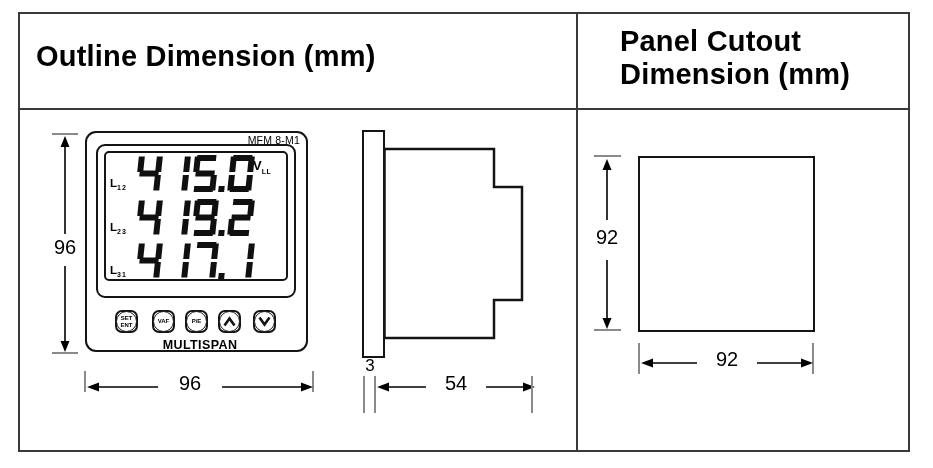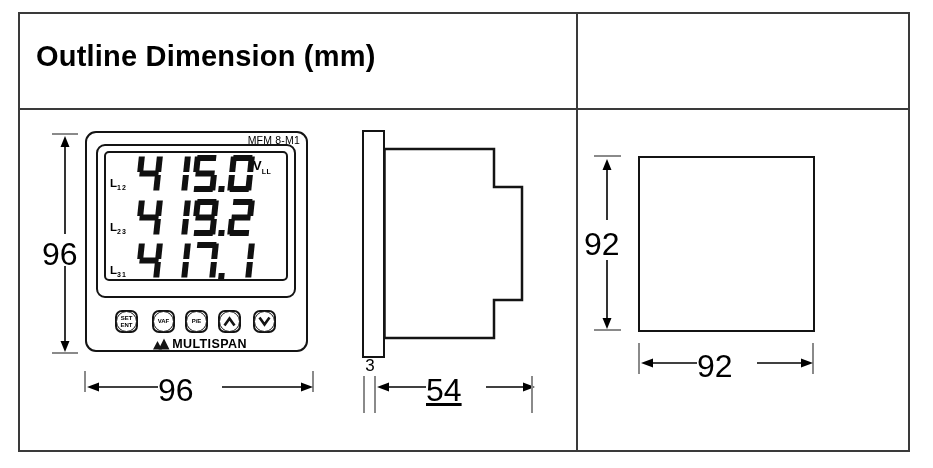--- a/index.html
+++ b/index.html
@@ -22,43 +22,45 @@
   .lcd-row{position:absolute;left:3px;width:178px;height:38px;}
   .lcd-label{position:absolute;left:1px;bottom:2px;font-weight:bold;font-size:11.5px;}
   .lcd-label sub{font-size:7px;letter-spacing:1px;}
   .lcd-digits{position:absolute;left:26px;top:0;}
   
   .btn{width:23px;height:23px;border:2px solid #141414;border-radius:7px;box-sizing:border-box;background:#fff;top:310px;}
   .btn-circle{position:absolute;inset:-1px;border:1.8px solid #141414;border-radius:50%;box-sizing:border-box;
               display:flex;flex-direction:column;align-items:center;justify-content:center;
               font-size:6px;font-weight:bold;line-height:6.5px;background:#fff;}
   
-  .logo{left:152px;top:337px;width:96px;height:14px;display:flex;align-items:center;justify-content:center;gap:2px;}
+  .logo{left:152px;top:337px;width:96px;height:14px;display:flex;align-items:center;justify-content:center;gap:2px;flex-direction:column;}
   .logo-text{font-size:12.5px;font-weight:700;letter-spacing:0.4px;}
   
   .tick-h{height:2px;background:#8a8a8a;}
   .tick-v{width:2px;background:#8a8a8a;}
-  .dim-num{font-size:32px;white-space:nowrap;}
+  .dim-num{font-size:20px;text-align:center;white-space:nowrap;}
   .dim-num.on-line{background:#fff;}
   .dim-small{font-size:17px;text-align:center;}
   svg{display:block;}
   
   .cutout{left:638px;top:156px;width:177px;height:176px;border:2.5px solid #141414;box-sizing:border-box;background:#fff;}
 </style>
 </head>
 <body>
 
 <div class="stage">
 
   <div class="abs tbl-border"></div>
   <div class="abs tbl-hline"></div>
   <div class="abs tbl-vline"></div>
 
   <div class="abs hdr" style="left:36px;top:40px;">Outline Dimension (mm)</div>
   <div class="abs hdr hdr-right" style="left:620px;top:25px;">
+    <div>Panel Cutout</div>
+    <div>Dimension (mm)</div>
   </div>
 
   <div class="abs meter"></div>
   <div class="abs model">MFM 8-M1</div>
   <div class="abs disp-frame"></div>
 
   <div class="abs lcd">
     <div class="abs vll"><span>V</span><sub>LL</sub></div>
     <div class="lcd-row" style="top:2px;">
       <div class="lcd-label"><span>L</span><sub>12</sub></div>
@@ -202,21 +204,21 @@
 
   <div class="abs dim-small" style="left:361px;top:356px;width:18px;">3</div>
   <div class="abs tick-v" style="left:363px;top:376px;height:37px;"></div>
   <div class="abs tick-v" style="left:374px;top:376px;height:37px;"></div>
 
   <svg class="abs" style="left:376px;top:379px;" width="160" height="16">
     <line x1="12" y1="8" x2="148" y2="8" stroke="#000" stroke-width="1.6"></line>
     <polygon points="1,8 13,3.5 13,12.5" fill="#000"></polygon>
     <polygon points="159,8 147,3.5 147,12.5" fill="#000"></polygon>
   </svg>
-  <div class="abs dim-num on-line" style="left:426px;top:372px;width:60px;text-decoration:underline;">54</div>
+  <div class="abs dim-num on-line" style="left:426px;top:372px;width:60px;">54</div>
   <div class="abs tick-v" style="left:531px;top:376px;height:37px;"></div>
 
   <div class="abs cutout"></div>
 
   <div class="abs tick-h" style="left:594px;top:155px;width:27px;"></div>
   <div class="abs tick-h" style="left:594px;top:329px;width:27px;"></div>
   <svg class="abs" style="left:600px;top:158px;" width="14" height="172">
     <polygon points="7,1 2.5,12 11.5,12" fill="#000"></polygon>
     <line x1="7" y1="10" x2="7" y2="62" stroke="#000" stroke-width="1.6"></line>
     <line x1="7" y1="102" x2="7" y2="162" stroke="#000" stroke-width="1.6"></line>

